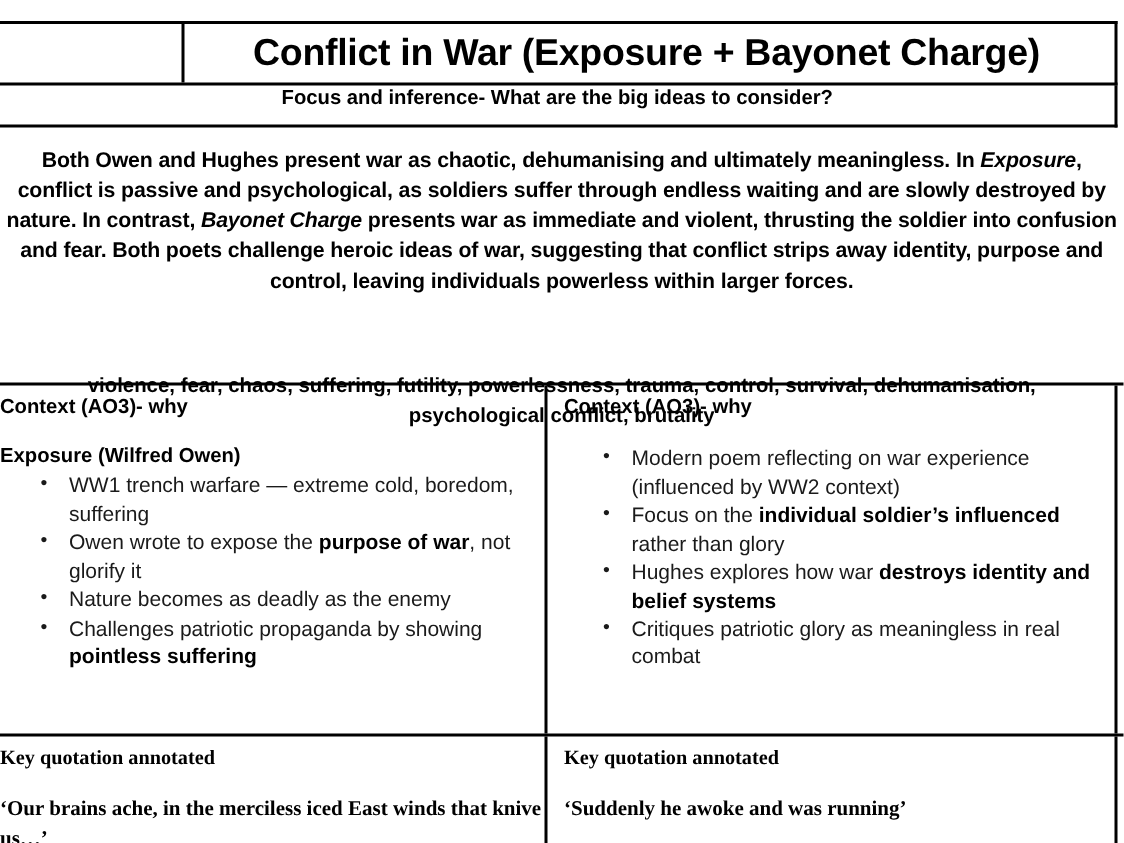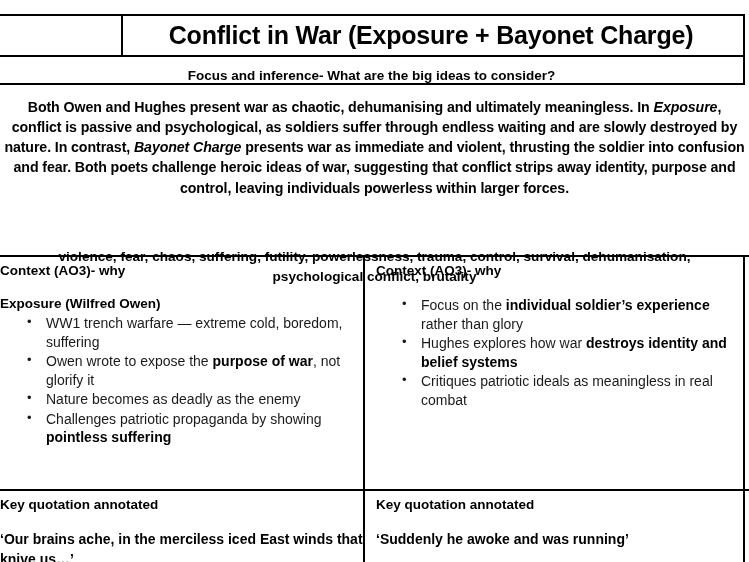--- a/index.html
+++ b/index.html
@@ -63,21 +63,21 @@
   .focus-row {
     position: absolute;
     left: 0px;
     top: 57px;
     width: 745px;
     height: 28px;
     border-bottom: 2px solid #000;
     border-right: 2px solid #000;
     box-sizing: border-box;
     display: flex;
-    align-items: flex-end;
+    align-items: flex-start;
     justify-content: center;
   }
   .focus-text {
     font-size: 13.5px;
     font-weight: bold;
     white-space: nowrap;
   }
 
   
   .overview-row {
@@ -124,21 +124,21 @@
     height: 307px;
     box-sizing: border-box;
     border-top: 2px solid #000;
   }
   .grid-row {
     display: flex;
     box-sizing: border-box;
     width: 100%;
   }
   .row-context { height: 234px; border-bottom: 2px solid #000; }
-  .row-quote   { height: 71px; }
+  .row-quote   { height: 71px; font-family: Liberation Serif, serif; }
 
   .cell {
     box-sizing: border-box;
     padding: 6px 0 6px 0px;
     overflow: hidden;
   }
   .cell-left {
     width: 365px;
     flex: 0 0 365px;
     border-right: 2px solid #000;
@@ -236,23 +236,24 @@
           <li>WW1 trench warfare — extreme cold, boredom, suffering</li>
           <li>Owen wrote to expose the <b>purpose of war</b>, not glorify it</li>
           <li>Nature becomes as deadly as the enemy</li>
           <li>Challenges patriotic propaganda by showing <b>pointless suffering</b></li>
         </ul>
       </div>
 
       <div class="cell cell-right">
         <div class="cell-head">Context (AO3)- why</div>
         <ul class="points right">
-          <li>Focus on the <b>individual soldier’s experience</b> rather than glory</li>
+          <li>Modern poem reflecting on war experience (influenced by WW2 context)</li>
+          <li>Focus on the <b>individual soldier’s influenced</b> rather than glory</li>
           <li>Hughes explores how war <b>destroys identity and belief systems</b></li>
-          <li>Critiques patriotic ideals as meaningless in real combat</li>
+          <li>Critiques patriotic glory as meaningless in real combat</li>
         </ul>
       </div>
 
     </div>
 
     <div class="grid-row row-quote">
 
       <div class="cell cell-left">
         <div class="quote-head">Key quotation annotated</div>
         <p class="quote-text">‘Our brains ache, in the merciless iced East winds that knive us…’</p>

